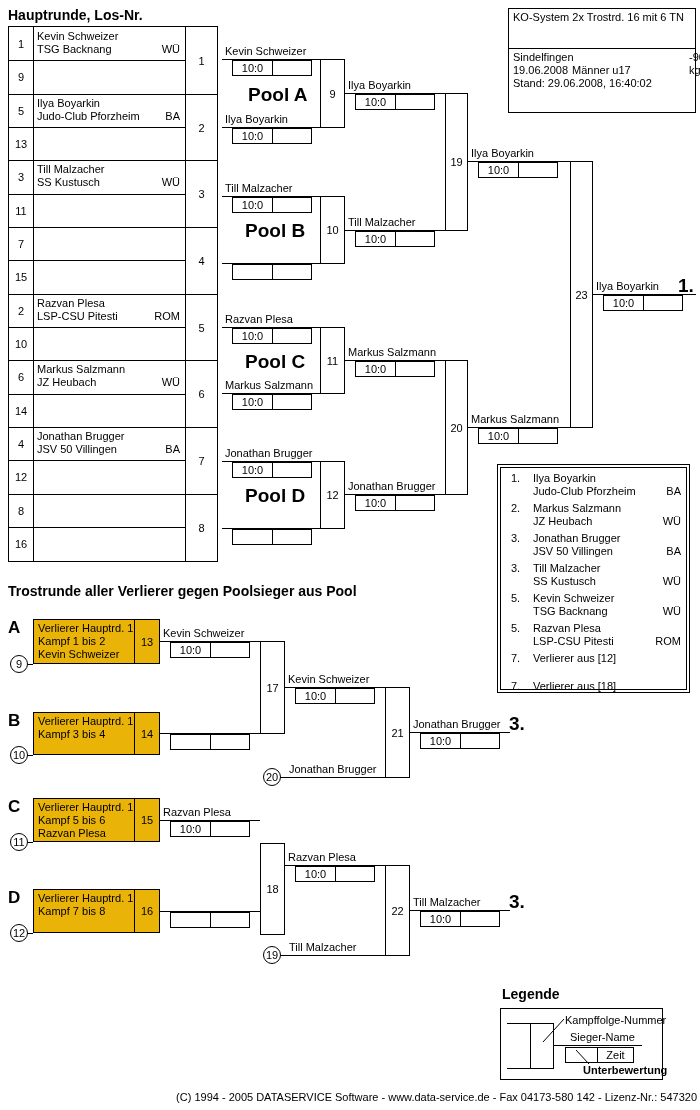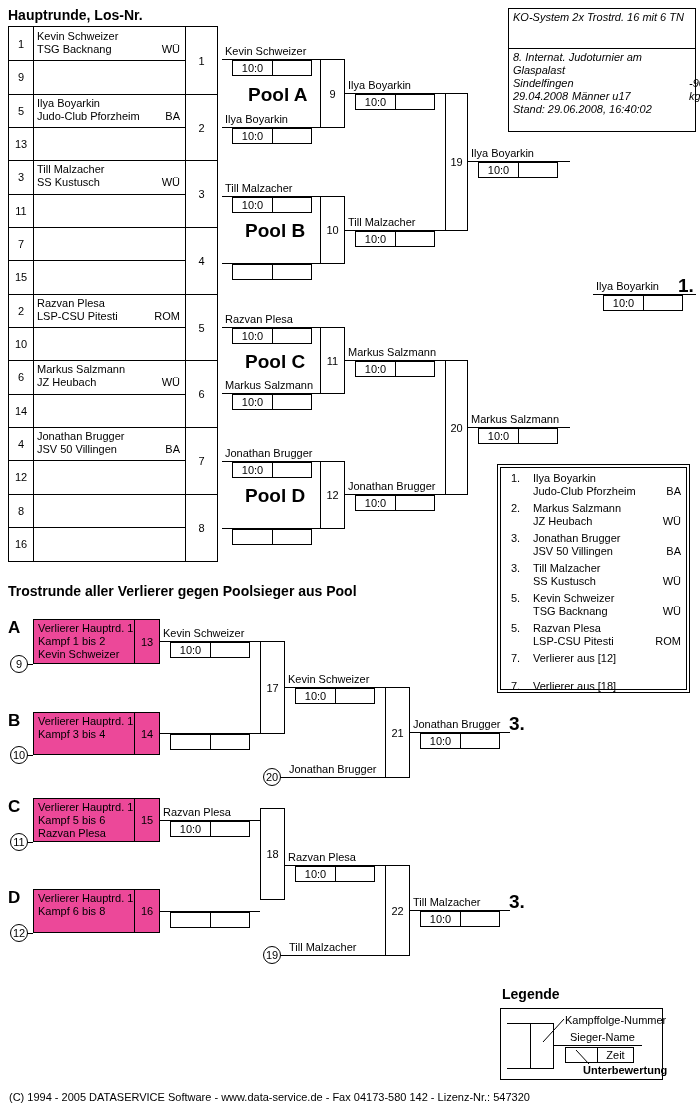--- a/index.html
+++ b/index.html
@@ -23,57 +23,56 @@
   .circle { position:absolute; width:18px; height:18px; border:1px solid #000; border-radius:50%; background:#fff; display:flex; align-items:center; justify-content:center; }
   .pool-label { position:absolute; font-weight:bold; font-size:19px; white-space:nowrap; }
   .place { position:absolute; font-weight:bold; font-size:19px; white-space:nowrap; }
   
   #mtable { position:absolute; left:8px; top:26px; width:210px; height:536px; border:1px solid #000; }
   .los { position:absolute; left:0; width:24px; height:33px; display:flex; align-items:center; justify-content:center; }
   .seed { position:absolute; left:28px; width:148px; line-height:13px; }
   .seed .rg { position:absolute; right:5px; top:13px; }
   .mn { position:absolute; left:177px; width:31px; height:67px; display:flex; align-items:center; justify-content:center; }
   
-  .tbox { position:absolute; left:33px; width:127px; border:1px solid #000; background:#ec4899; }
+  .tbox { position:absolute; left:33px; width:127px; border:1px solid #000; background:#eab308; }
   .tbox .ttext { position:absolute; left:4px; top:2px; line-height:13px; white-space:nowrap; }
   .tbox .tdiv { position:absolute; right:0; top:0; bottom:0; width:25px; border-left:1px solid #000; display:flex; align-items:center; justify-content:center; }
   .tletter { position:absolute; left:8px; font-weight:bold; font-size:17px; }
   
-  #infobox { position:absolute; left:508px; top:8px; width:188px; height:124px; border:1px solid #000; line-height:13px;font-style:italic; }
+  #infobox { position:absolute; left:508px; top:8px; width:188px; height:105px; border:1px solid #000; line-height:13px; }
   #infobox .sec1 { height:40px; border-bottom:1px solid #000; padding:2px 4px; }
   #infobox .sec2 { padding:2px 4px; }
   #placebox { position:absolute; left:497px; top:464px; width:193px; height:229px; border:1px solid #000; }
   #placebox .inner { position:absolute; left:2px; top:2px; right:2px; bottom:2px; border:1px solid #000; padding:4px 5px 0 10px; }
   .prow { display:flex; line-height:13px; margin-bottom:4px; }
   .prow .prank { width:22px; }
   .prow .pmid { flex:1; }
   .prow .preg { align-self:flex-end; }
   .prow.gap { margin-bottom:15px; }
   
   #legendbox { position:absolute; left:500px; top:1008px; width:163px; height:72px; border:1px solid #000; }
-  #footer { position:absolute; left:0; right:3px; top:1091px; white-space:nowrap;padding-left:9px; }
+  #footer { position:absolute; left:0; right:3px; top:1091px; text-align:right; white-space:nowrap; }
 </style>
 </head>
 <body>
 
 <div id="page">
 
   <div class="ttl" style="left:8px; top:7px;">Hauptrunde, Los-Nr.</div>
   <div class="ttl" style="left:8px; top:583px;">Trostrunde aller Verlierer gegen Poolsieger aus Pool</div>
 
   <div id="infobox">
     <div class="sec1">KO-System 2x Trostrd. 16 mit 6 TN</div>
     <div class="sec2">
-      <div>8. Internat. Judoturnier am Glaspalast</div>
       <div style="position:relative;">
         <span>Sindelfingen</span>
         <span style="position:absolute; left:129px;margin-left:47px;">-90 kg</span>
       </div>
       <div style="position:relative;">
-        <span>29.04.2008</span>
+        <span>19.06.2008</span>
         <span style="position:absolute; left:59px;">Männer u17</span>
       </div>
       <div>Stand: 29.06.2008, 16:40:02</div>
     </div>
   </div>
 
   <div id="mtable">
     <div class="vl" style="left:24px; top:0; height:534px;"></div>
     <div class="vl" style="left:176px; top:0; height:534px;"></div>
 
@@ -280,20 +279,21 @@
   </div>
   <div class="entry" style="left:468px; top:427px; width:102px;">
     <span class="nm">Markus Salzmann</span>
       <div class="ln"></div>
     <div class="sb">
         <div class="s1">10:0</div>
         <div class="s2"></div>
       </div>
   </div>
 
+  <div class="mno" style="left:570px; top:161px; width:23px; height:267px;">23</div>
 
   <div class="entry" style="left:593px; top:294px; width:103px;">
     <span class="nm">Ilya Boyarkin</span>
       <div class="ln"></div>
     <div class="sb">
         <div class="s1">10:0</div>
         <div class="s2"></div>
       </div>
   </div>
   <div class="place" style="left:678px; top:275px;">1.</div>
@@ -399,21 +399,21 @@
       <div>Razvan Plesa</div>
     </div>
     <div class="tdiv">15</div>
   </div>
   <div class="circle" style="left:10px; top:833px;">11</div>
 
   <div class="tletter" style="top:888px;">D</div>
   <div class="tbox" style="top:889px; height:44px;">
     <div class="ttext">
       <div>Verlierer Hauptrd. 1</div>
-      <div>Kampf 6 bis 8</div>
+      <div>Kampf 7 bis 8</div>
     </div>
     <div class="tdiv">16</div>
   </div>
   <div class="circle" style="left:10px; top:924px;">12</div>
 
   <div class="entry" style="left:160px; top:641px; width:100px;">
     <span class="nm">Kevin Schweizer</span>
       <div class="ln"></div>
     <div class="sb">
         <div class="s1">10:0</div>
@@ -439,21 +439,21 @@
   <div class="entry" style="left:160px; top:911px; width:100px;">
     <span class="nm"></span>
       <div class="ln"></div>
     <div class="sb">
         <div class="s1"></div>
         <div class="s2"></div>
       </div>
   </div>
 
   <div class="mno" style="left:260px; top:641px; width:25px; height:93px;">17</div>
-  <div class="mno" style="left:260px; top:808px; width:25px; height:92px;">18</div>
+  <div class="mno" style="left:260px; top:843px; width:25px; height:92px;">18</div>
 
   <div class="entry" style="left:285px; top:687px; width:100px;">
     <span class="nm">Kevin Schweizer</span>
       <div class="ln"></div>
     <div class="sb">
         <div class="s1">10:0</div>
         <div class="s2"></div>
       </div>
   </div>
   <div class="entry" style="left:285px; top:865px; width:100px;">

